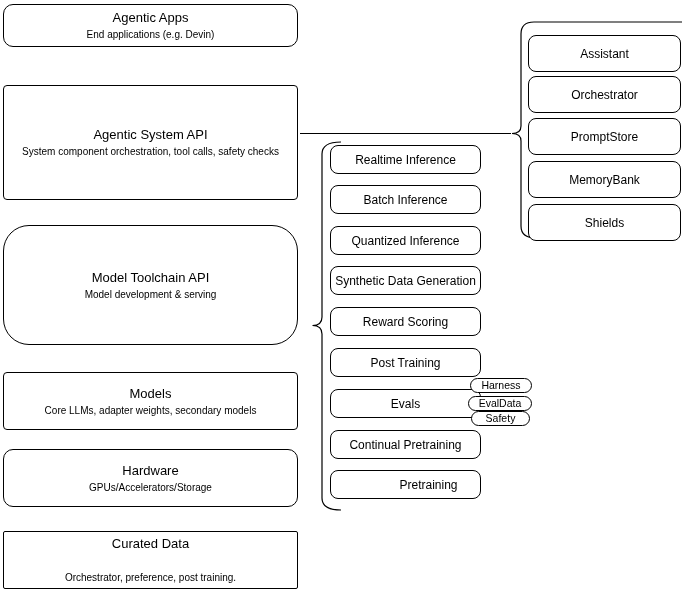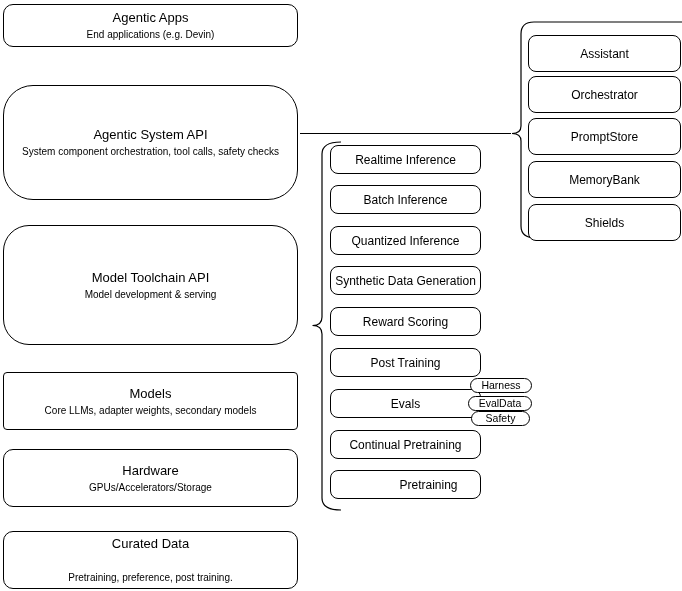--- a/index.html
+++ b/index.html
@@ -76,43 +76,43 @@
     <path d="M 341 142 Q 322 142 322 154 L 322 317 Q 322 325.5 312.5 325.5 Q 322 325.5 322 334 L 322 498 Q 322 510 341 510" fill="none" stroke="#000000" stroke-width="1.2"></path>
 
     <path d="M 682 22 L 534 22 Q 521 22 521 34 L 521 126 Q 521 133.5 512 133.5 Q 521 133.5 521 141 L 521 226 Q 521 238 536 238" fill="none" stroke="#000000" stroke-width="1.2"></path>
   </svg>
 
   <div class="layer-box" style="top:4px; height:43px; border-radius:10px;">
     <div class="layer-title">Agentic Apps</div>
     <div class="layer-subtitle">End applications (e.g. Devin)</div>
   </div>
 
-  <div class="layer-box" style="top:85px; height:115px; border-radius:30px;">
+  <div class="layer-box" style="top:85px; height:115px; border-radius:4px;">
     <div class="layer-title">Agentic System API</div>
     <div class="layer-subtitle">System component orchestration, tool calls, safety checks</div>
   </div>
 
   <div class="layer-box" style="top:225px; height:120px; border-radius:26px;">
     <div class="layer-title">Model Toolchain API</div>
     <div class="layer-subtitle">Model development &amp; serving</div>
   </div>
 
   <div class="layer-box" style="top:372px; height:58px; border-radius:4px;">
     <div class="layer-title">Models</div>
     <div class="layer-subtitle">Core LLMs, adapter weights, secondary models</div>
   </div>
 
   <div class="layer-box" style="top:449px; height:58px; border-radius:10px;">
     <div class="layer-title">Hardware</div>
     <div class="layer-subtitle">GPUs/Accelerators/Storage</div>
   </div>
 
-  <div class="layer-box" style="top:531px; height:58px; border-radius:10px;gap:17px;">
+  <div class="layer-box" style="top:531px; height:58px; border-radius:2px;gap:17px;">
     <div class="layer-title">Curated Data</div>
-    <div class="layer-subtitle">Pretraining, preference, post training.</div>
+    <div class="layer-subtitle">Orchestrator, preference, post training.</div>
   </div>
 
   <div class="node mid-node" style="top:145px;">
     <span>Realtime Inference</span>
   </div>
   <div class="node mid-node" style="top:185px;">
     <span>Batch Inference</span>
   </div>
   <div class="node mid-node" style="top:226px;">
     <span>Quantized Inference</span>

